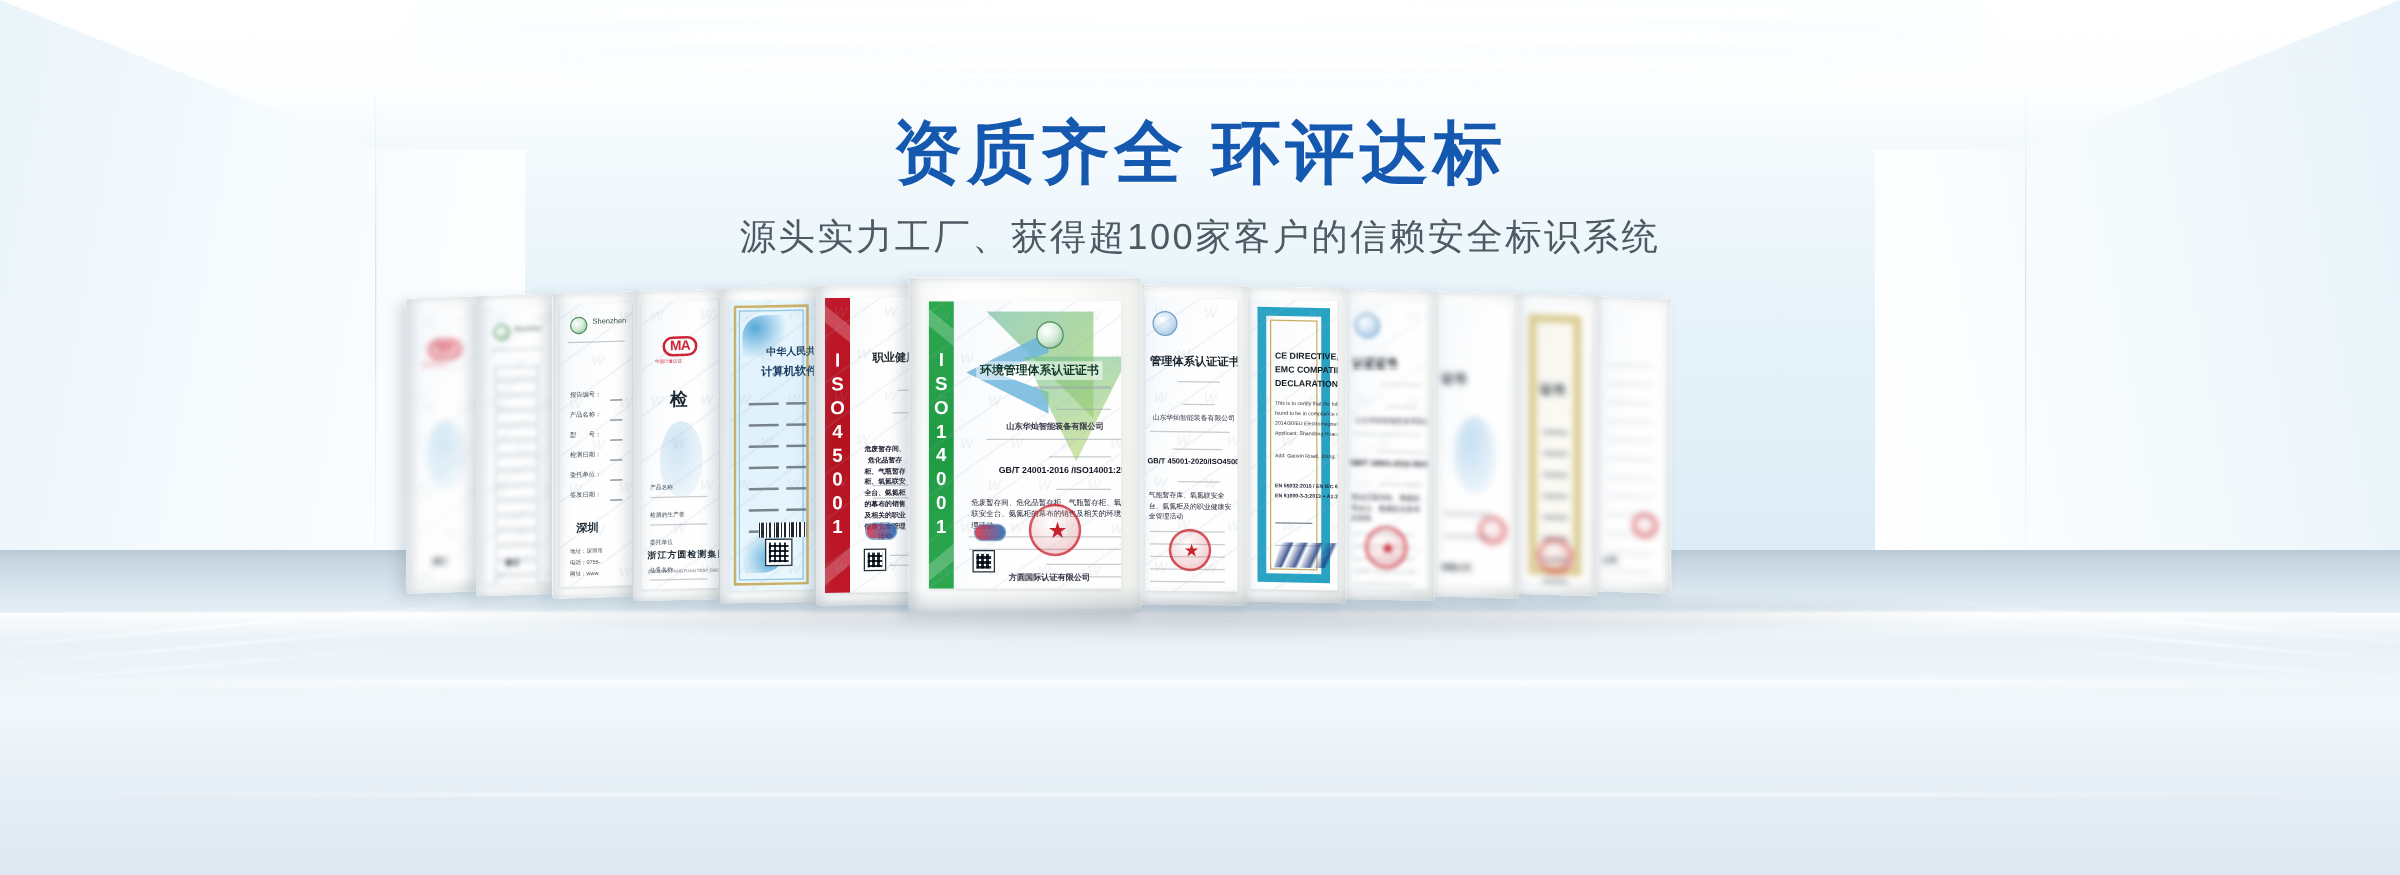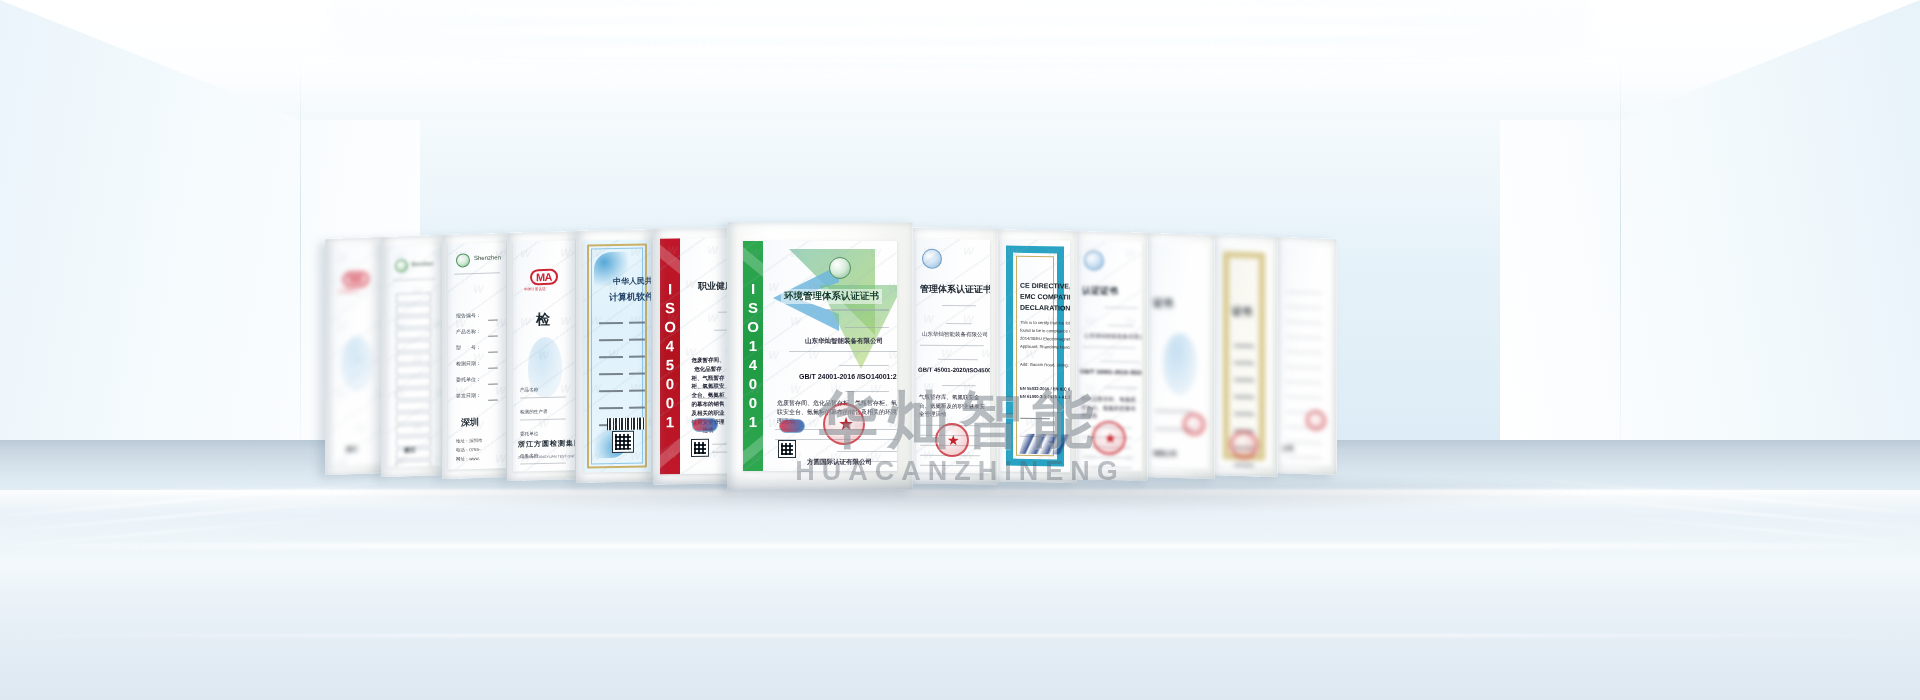--- a/index.html
+++ b/index.html
@@ -300,20 +300,24 @@
   <div class="cove cove-a"></div>
   <div class="cove cove-b"></div>
   <div class="cove cove-c"></div>
   <div class="cove-edge" style="left:300px;top:60px;width:1320px"></div>
   <div class="corner-line" style="left:300px;top:58px;height:420px"></div>
   <div class="corner-line" style="left:1620px;top:58px;height:420px"></div>
 
   <div class="floor-streak" style="left:1380px;top:10px;width:520px;transform:rotate(7deg);opacity:.75"></div>
   <div class="floor-streak" style="left:1400px;top:26px;width:500px;transform:rotate(7deg);opacity:.6"></div>
 
+  <div class="headline-wrap">
+    <div class="headline">资质齐全 环评达标</div>
+    <div class="subhead">源头实力工厂、获得超100家客户的信赖安全标识系统</div>
+  </div>
 
   <div class="floor"></div>
   <div class="floor-shine" style="top:490px;height:26px;"></div>
   <div class="floor-hl" style="top:489px"></div>
   <div class="floor-hl" style="top:543px;opacity:.8"></div>
   <div class="floor-band" style="top:634px;opacity:.55"></div>
   <div class="floor-streak" style="left:-40px;top:500px;width:430px;transform:rotate(-5deg)"></div>
   <div class="floor-streak" style="left:-40px;top:516px;width:410px;transform:rotate(-5deg);opacity:.8"></div>
   <div class="floor-streak" style="left:-40px;top:532px;width:390px;transform:rotate(-5deg);opacity:.6"></div>
   <div class="floor-streak" style="left:1540px;top:498px;width:430px;transform:rotate(5deg)"></div>
@@ -779,18 +783,14 @@
         <div class="inner-shadow"></div>
       </div>
     </div>
 
   <div id="reflection">
     <div class="refl-inner" id="refl-inner">
         <div id="" style="position: absolute; left: 0px; top: -228px; height: 262px;"></div>
       </div>
   </div>
 
-  <div id="brand-watermark">
-    <div class="bw-cn">华灿智能</div>
-    <div class="bw-en">HUACANZHINENG</div>
-  </div>
 
 </div>
 
 </body></html>

